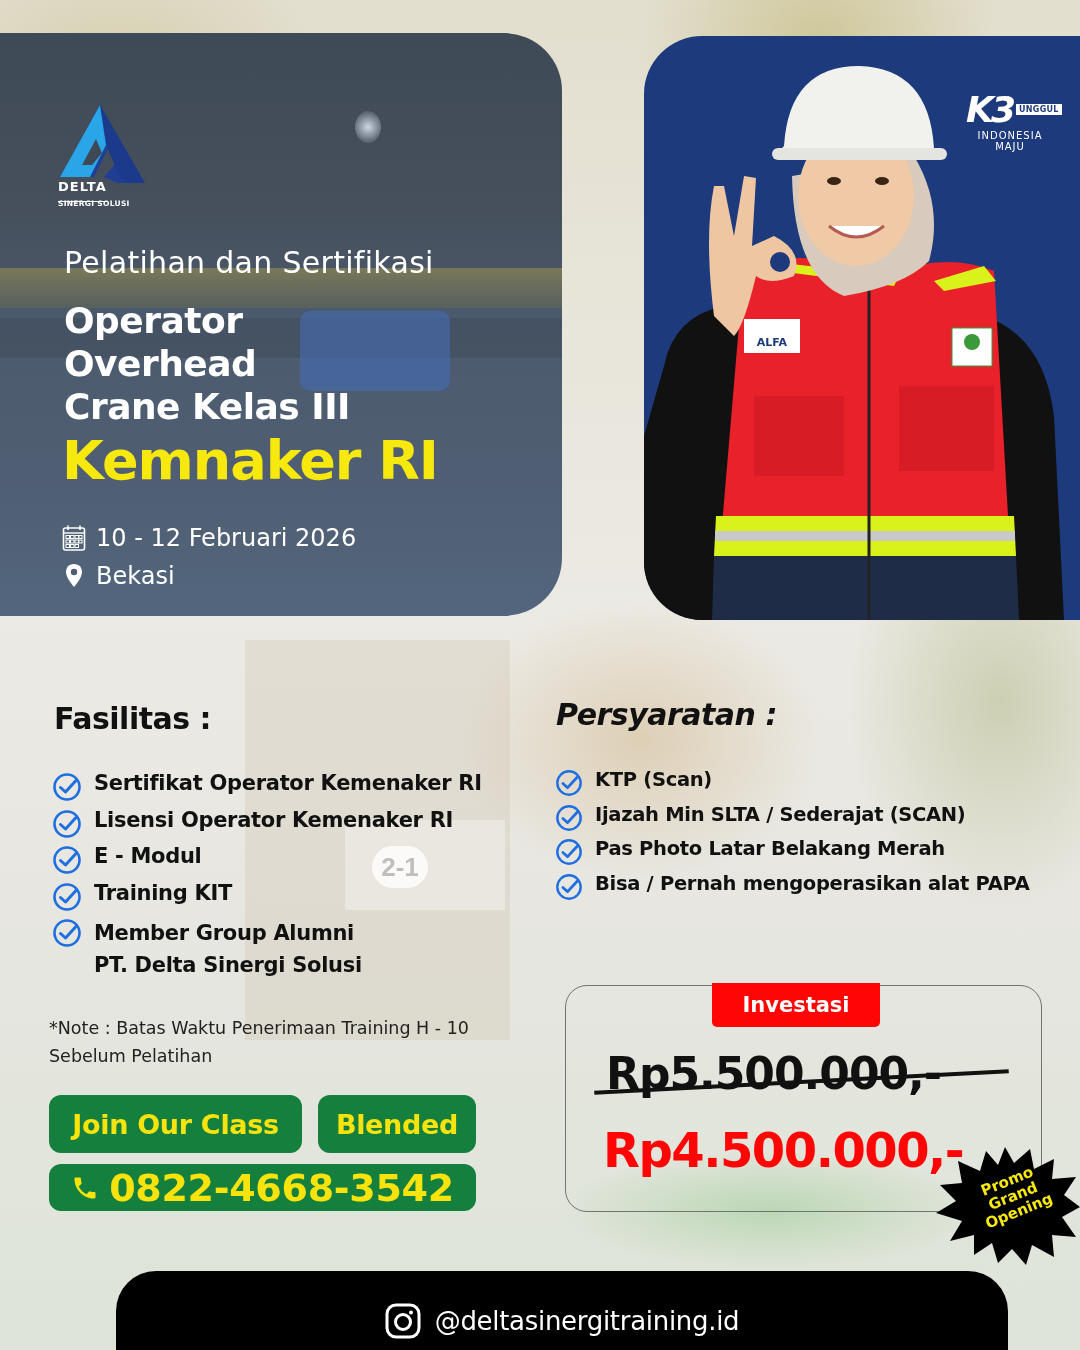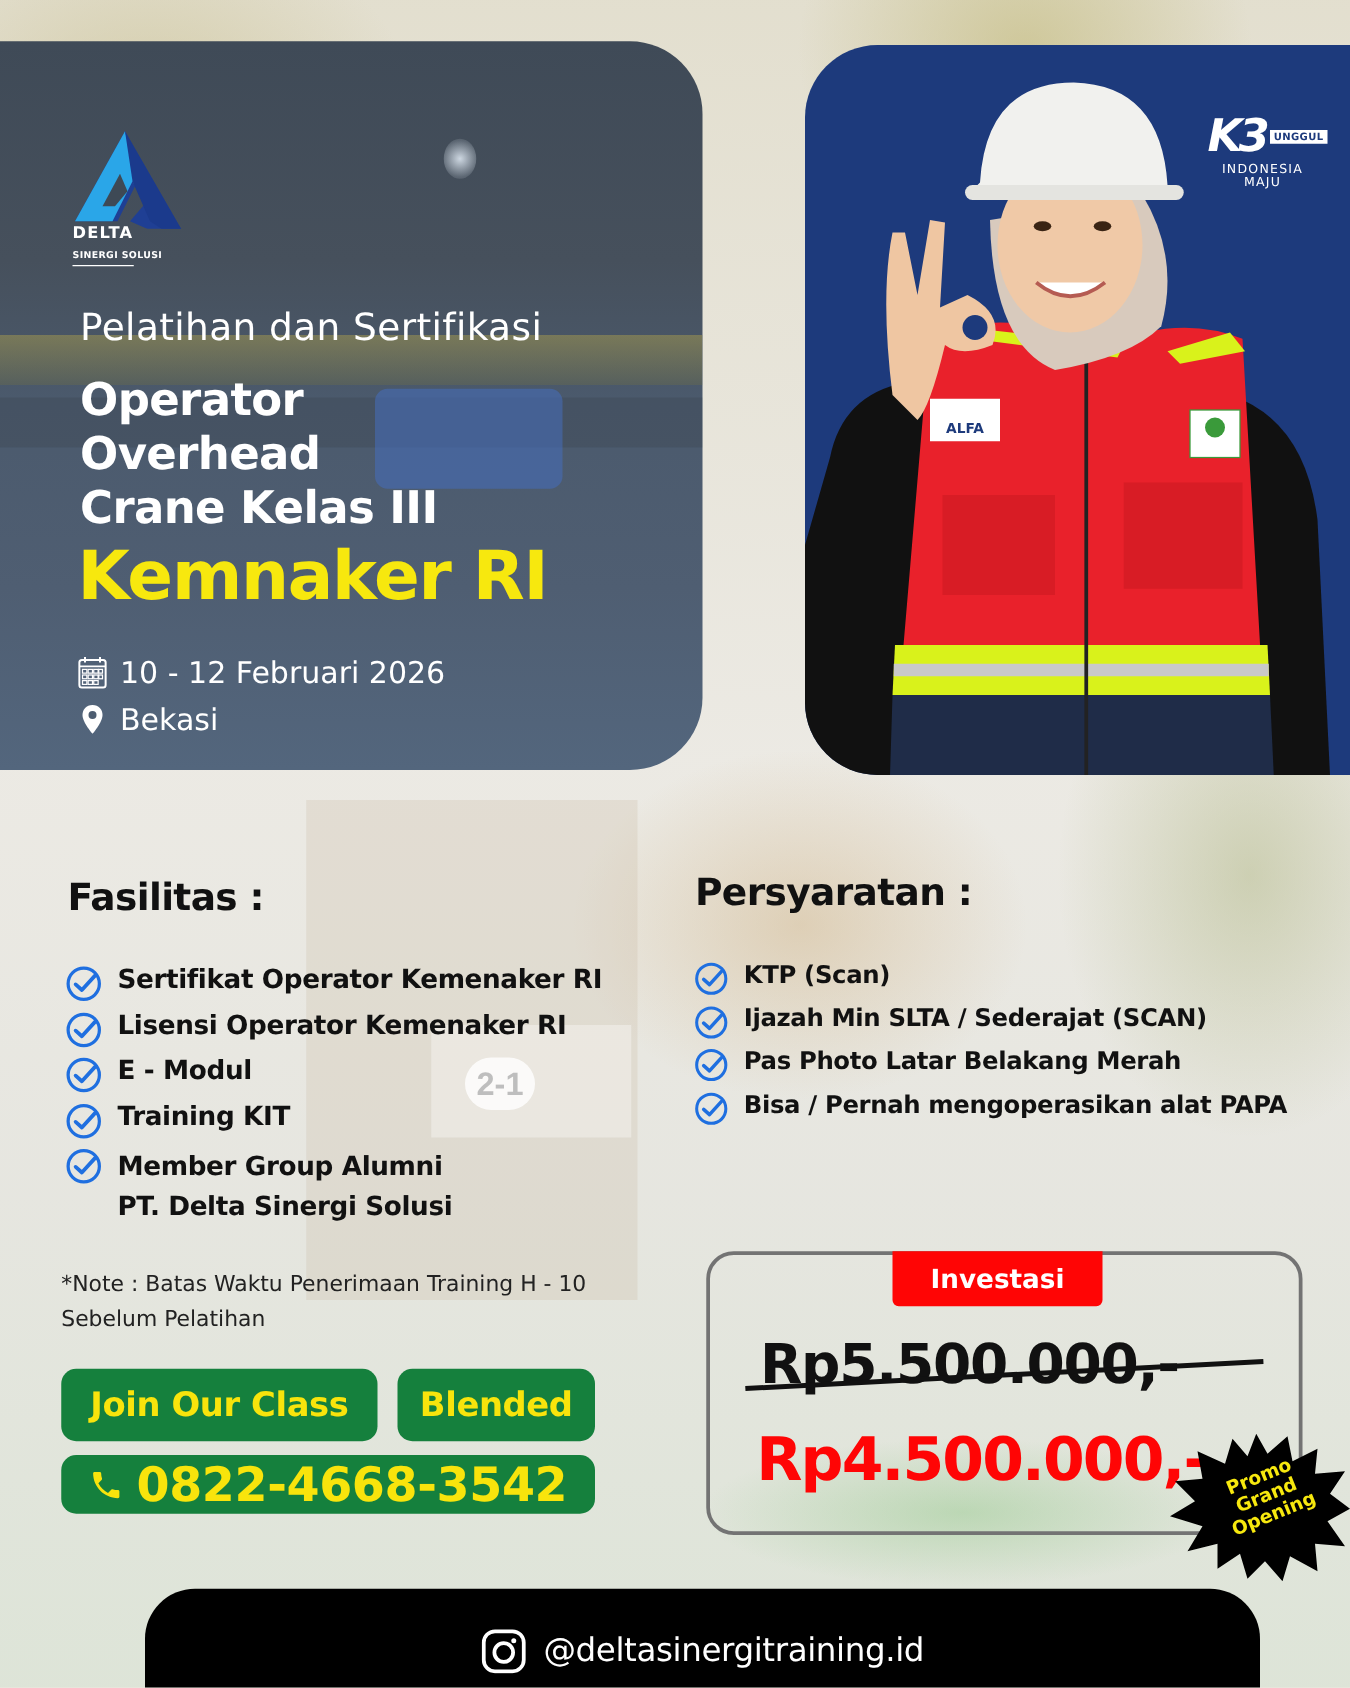--- a/index.html
+++ b/index.html
@@ -45,21 +45,21 @@
       background: rgba(70,110,190,0.55); border-radius: 10px;
     }
     .hero-card .lamp {
       position:absolute; left:355px; top:78px; width:26px; height:32px; border-radius:50%;
       background: radial-gradient(circle, rgba(220,230,240,0.9), rgba(200,210,220,0.2) 70%, transparent);
     }
     .logo-delta { position:absolute; left:56px; top:70px; width:104px; height:110px; }
     .logo-delta svg { display:block; }
     .logo-delta .delta-word {
       position:absolute; left:2px; top:76px; color:#fff; font: bold 13px "DejaVu Sans", sans-serif; letter-spacing: 1px;
-      border-bottom: 1.5px solid #fff; padding-bottom: 18px;
+      border-bottom: 1.5px solid #fff; padding-bottom: 7px;
     }
     .logo-delta .delta-sub {
       position:absolute; left:2px; top:96px; color:#fff; font: bold 7.5px "DejaVu Sans", sans-serif; letter-spacing: 0.3px; white-space: nowrap;
     }
 
     .hero-subtitle {
       position:absolute; left:64px; top:212px; color:#fff;
       font: 300 30px "DejaVu Sans", sans-serif; letter-spacing: 0.3px; white-space:nowrap;
       font-weight: normal;
     }
@@ -108,21 +108,21 @@
       position:absolute; background:#15803d; color:#f8e40c; border-radius:12px;
       font: bold 27px "DejaVu Sans", sans-serif; display:flex; align-items:center; justify-content:center; white-space:nowrap; letter-spacing:-0.3px;
     }
     .btn-join { left:49px; top:1095px; width:253px; height:58px; }
     .btn-blended { left:318px; top:1095px; width:158px; height:58px; }
     .btn-phone { left:49px; top:1164px; width:427px; height:47px; font-size:38px; gap:10px; }
 
     
     .price-box {
       position:absolute; left:565px; top:985px; width:477px; height:227px;
-      border:3px solid #737373; border-radius:22px;margin-top:16px;
+      border:1px solid #737373; border-radius:22px;
     }
     .price-tag {
       position:absolute; left:146px; top:-3px; width:168px; height:44px;
       background:#ff0505; color:#fff; border-radius:0 0 5px 5px;
       font: bold 21px "DejaVu Sans", sans-serif; display:flex; align-items:center; justify-content:center;
     }
     .price-old {
       position:absolute; left:40px; top:62px; color:#111; font: bold 44px "DejaVu Sans", sans-serif; letter-spacing:-1px; white-space:nowrap;
     }
     .price-old .strike {
@@ -296,21 +296,21 @@
         <circle cx="15" cy="15" r="12.5" fill="none" stroke="#1f6fe0" stroke-width="2.6"></circle>
         <path d="M8.5 15.5 L13.5 20 L24 8.5" fill="none" stroke="#1f6fe0" stroke-width="3" stroke-linecap="round" stroke-linejoin="round"></path>
       </svg>
     <span>
       <span style="display:block">Member Group Alumni</span>
       <span style="display:block">PT. Delta Sinergi Solusi</span>
     </span>
   </li>
 </ul>
 
-<div class="section-heading" style="left:556px; top:697px;">Persyaratan :</div>
+<div class="section-heading" style="left:556px; top:697px;font-style:italic;">Persyaratan :</div>
 <ul class="list list-req" style="left:555px; top:768px;">
   <li>
     <svg class="check" viewBox="0 0 30 30">
         <circle cx="15" cy="15" r="12.5" fill="none" stroke="#1f6fe0" stroke-width="2.6"></circle>
         <path d="M8.5 15.5 L13.5 20 L24 8.5" fill="none" stroke="#1f6fe0" stroke-width="3" stroke-linecap="round" stroke-linejoin="round"></path>
       </svg>
     <span>KTP (Scan)</span>
   </li>
   <li>
     <svg class="check" viewBox="0 0 30 30">

